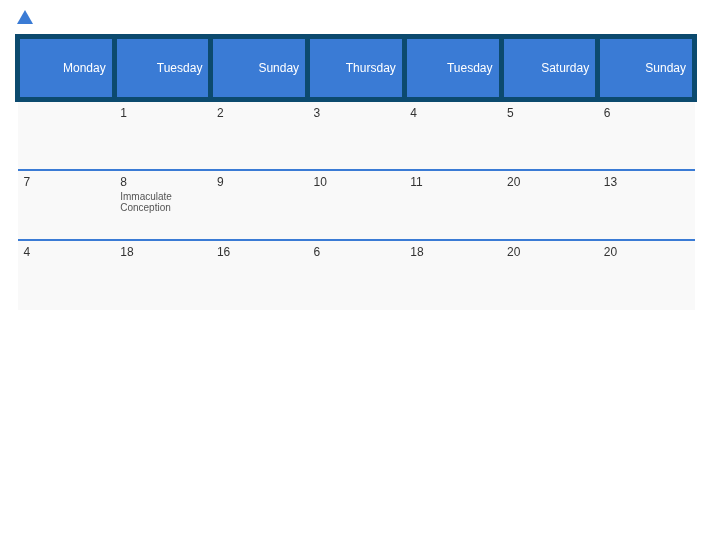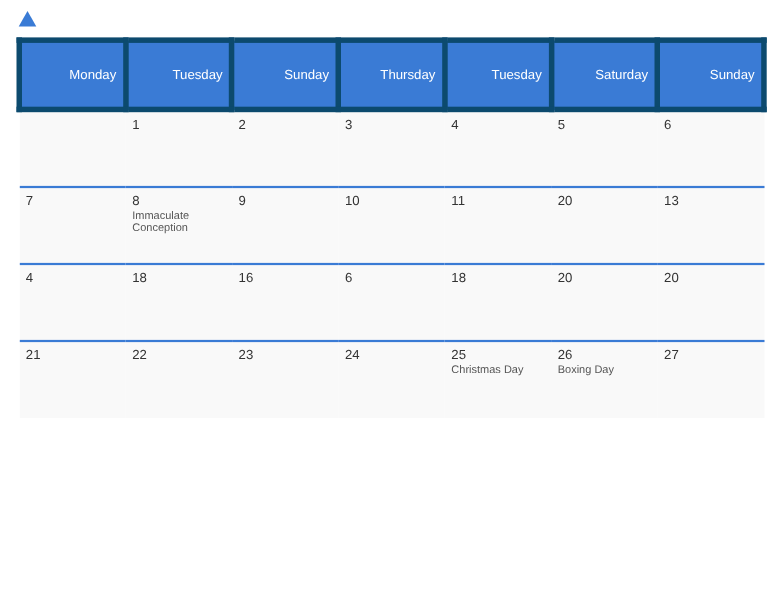--- a/index.html
+++ b/index.html
@@ -194,40 +194,15 @@
           <td>
             <span class="day-num">18</span>
           </td>
           <td>
             <span class="day-num">20</span>
           </td>
           <td>
             <span class="day-num">20</span>
           </td>
         </tr>
-        <tr>
-          <td>
-            <span class="day-num">21</span>
-          </td>
-          <td>
-            <span class="day-num">22</span>
-          </td>
-          <td>
-            <span class="day-num">23</span>
-          </td>
-          <td>
-            <span class="day-num">24</span>
-          </td>
-          <td>
-            <span class="day-num">25</span>
-            <span class="holiday">Christmas Day</span>
-          </td>
-          <td>
-            <span class="day-num">26</span>
-            <span class="holiday">Boxing Day</span>
-          </td>
-          <td>
-            <span class="day-num">27</span>
-          </td>
-        </tr>
       </tbody>
   </table>
 </div>
 
 </body></html>

